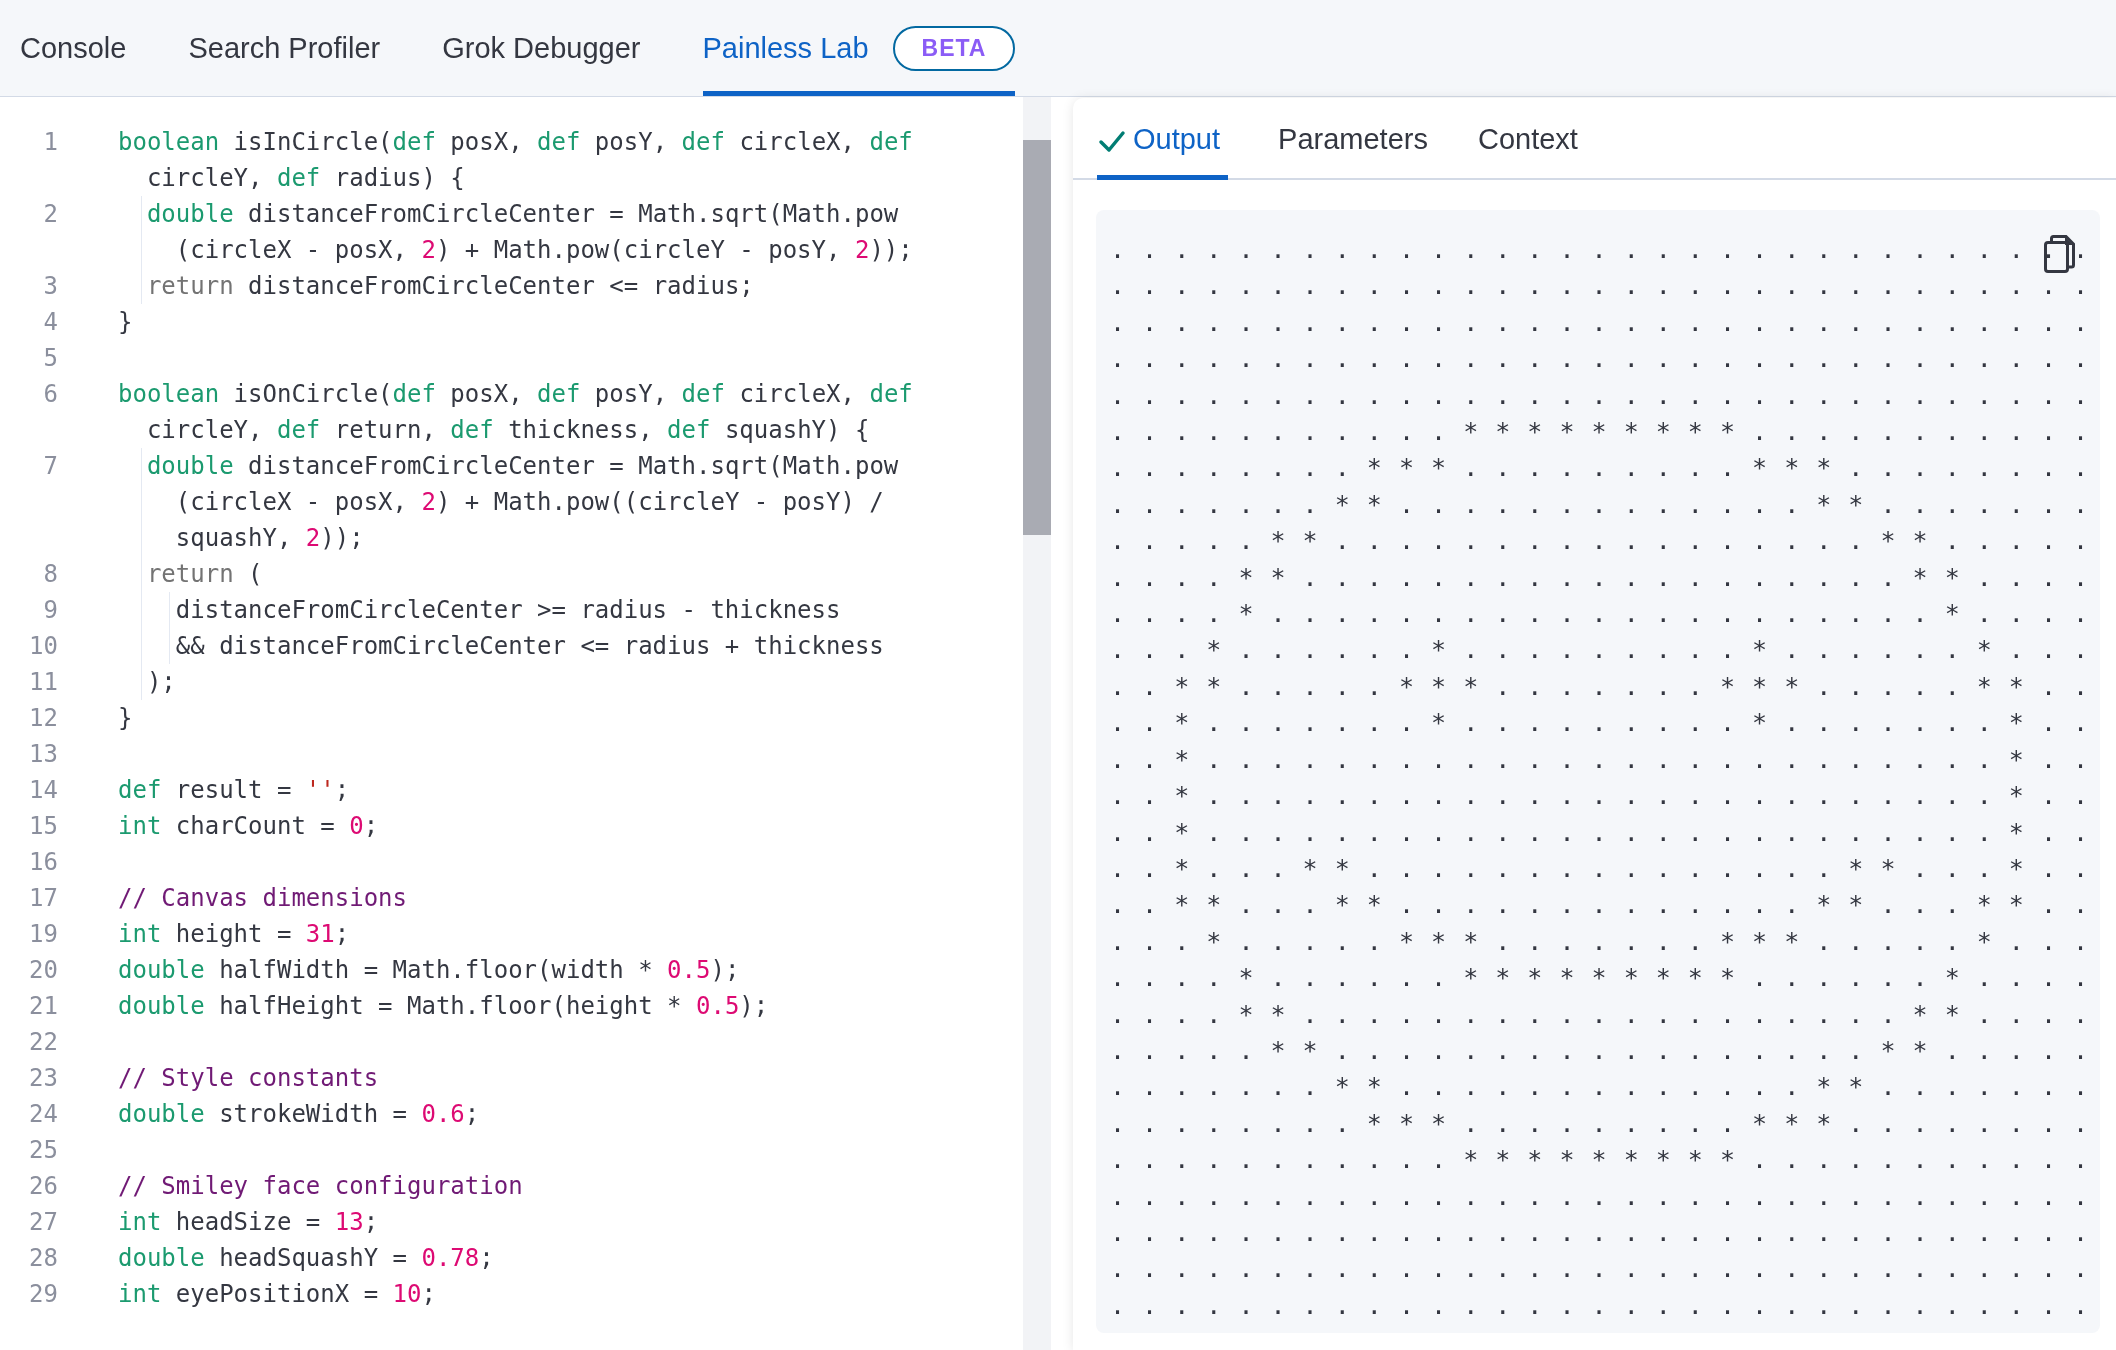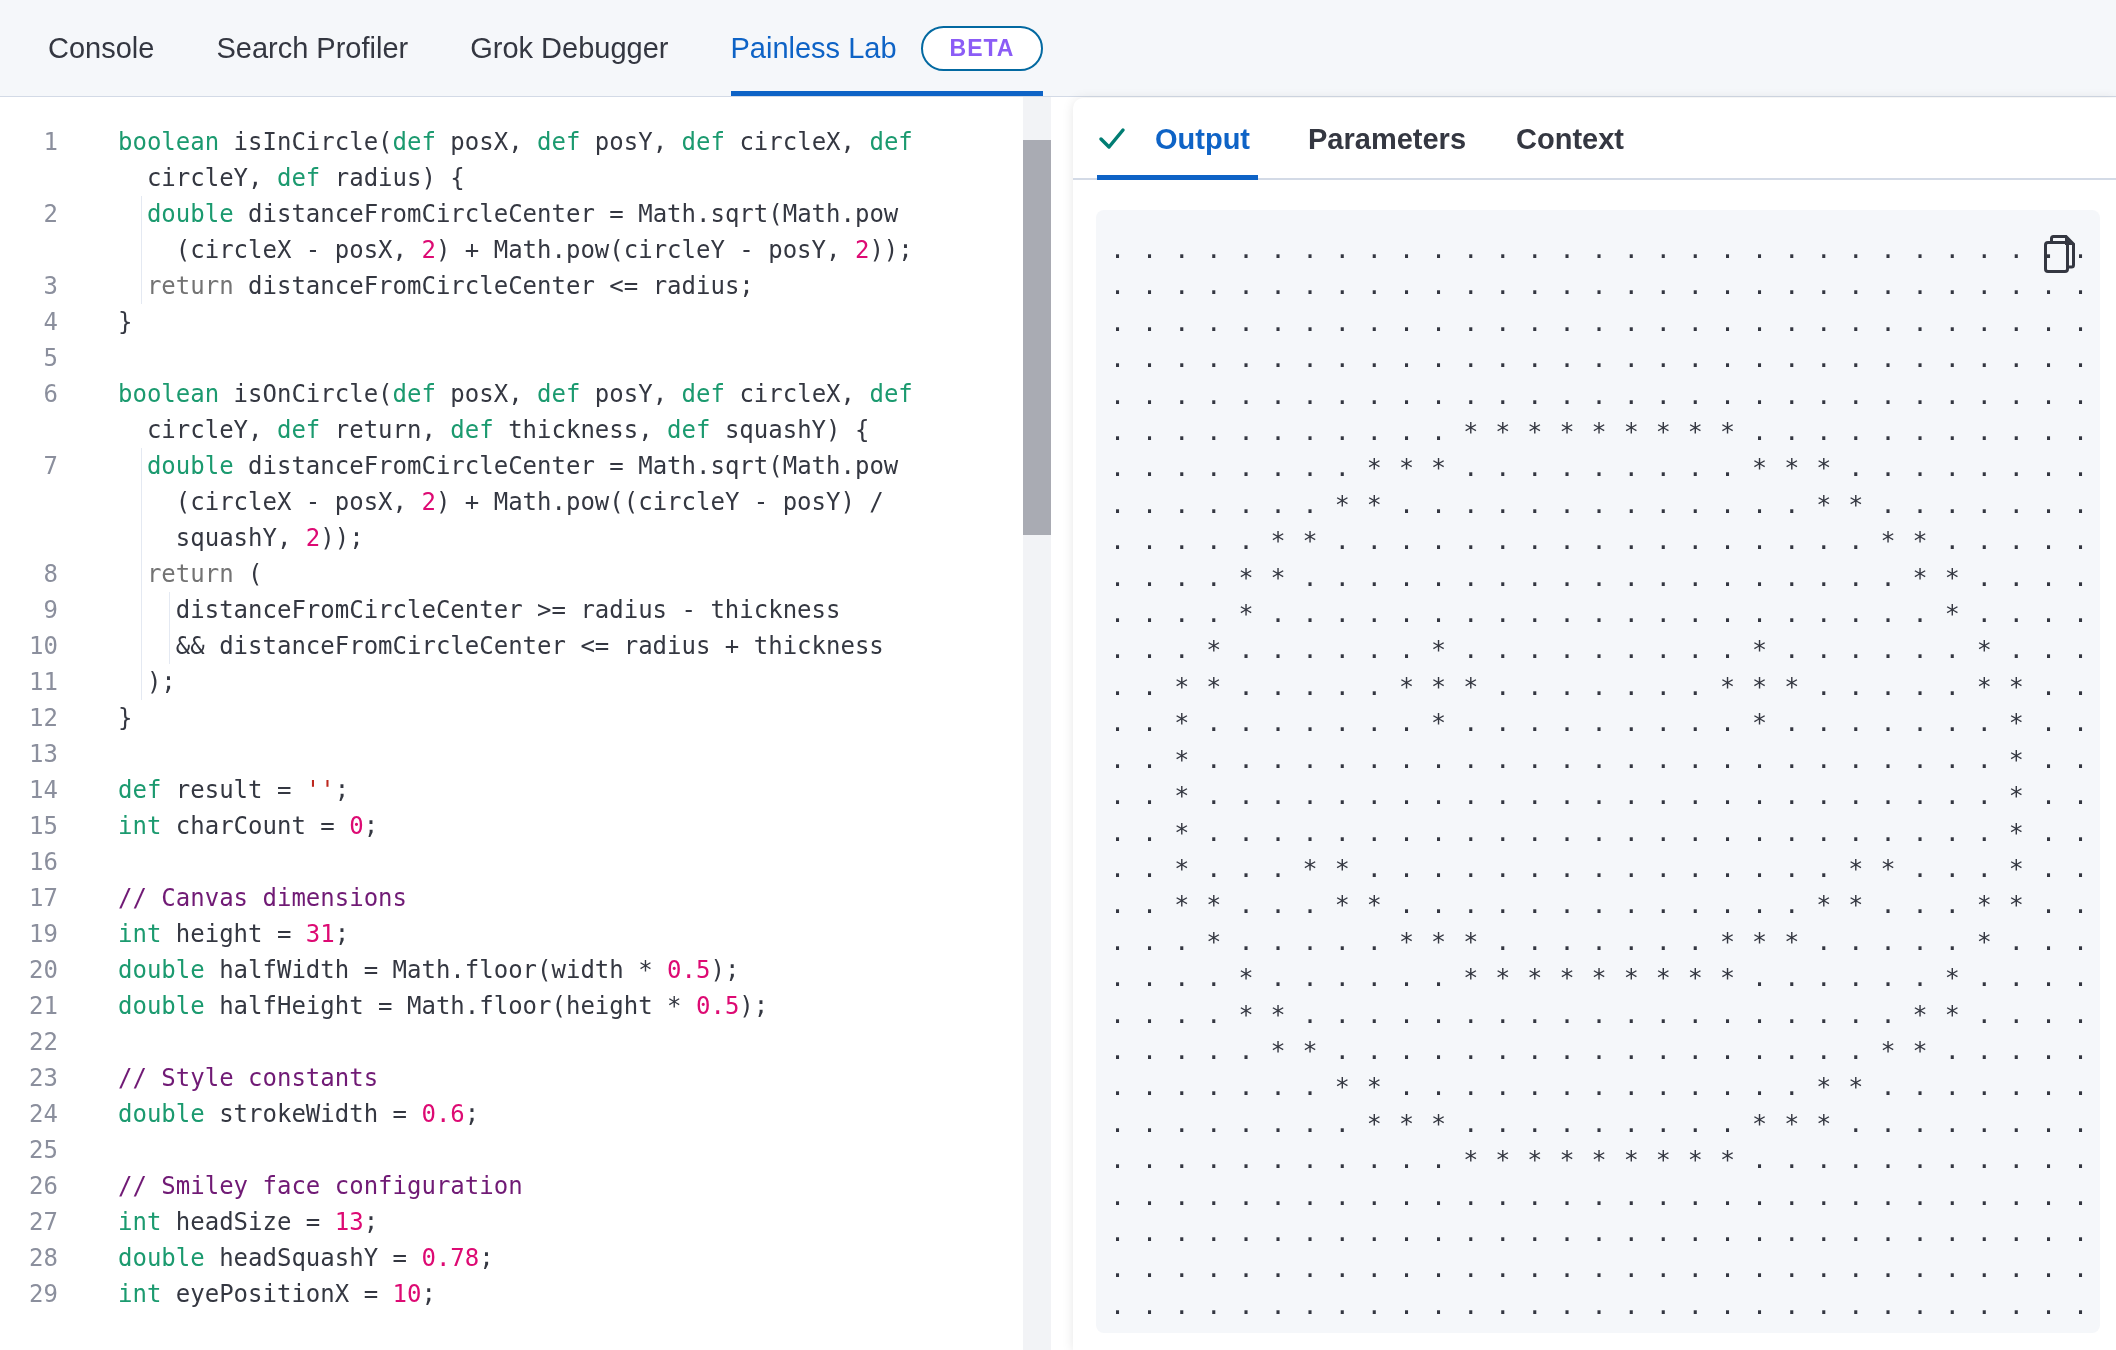--- a/index.html
+++ b/index.html
@@ -4,21 +4,21 @@
 <style>
   html,body{margin:0;padding:0;}
   body{
     width:2116px;height:1350px;overflow:hidden;background:#fff;
     font-family:"Liberation Sans",sans-serif;color:#343741;position:relative;
   }
   
   .topnav{
     position:absolute;left:0;top:0;width:2116px;height:97px;
     background:#f5f7fa;border-bottom:1px solid #d3dae6;
-    display:flex;align-items:stretch;padding-left:48px;box-sizing:border-box;gap:62px;
+    display:flex;align-items:stretch;padding-left:20px;box-sizing:border-box;gap:62px;
   }
   .nav-tab{
     display:flex;align-items:center;font-size:29px;font-weight:500;color:#343741;
     cursor:pointer;white-space:nowrap;
   }
   .nav-tab.active{color:#0e63c6;box-shadow:inset 0 -5px 0 #0e63c6;}
   .beta-badge{
     margin-left:24px;border:2px solid #0369a1;border-radius:999px;background:#fff;
     color:#8b5cf6;font-weight:700;font-size:23px;letter-spacing:1px;
     padding:9px 27px;line-height:1;
@@ -54,22 +54,22 @@
   .right-card{
     position:absolute;left:1073px;top:98px;width:1043px;height:1252px;
     background:#fff;border-radius:10px 0 0 0;
     box-shadow:0 1px 12px rgba(0,0,0,0.10);
   }
   .out-tabs{
     display:flex;align-items:flex-end;gap:50px;padding:0 0 0 24px;height:82px;
     border-bottom:2px solid #d3dae6;box-sizing:border-box;
   }
   .out-tab{
-    font-size:29px;font-weight:700;color:#343741;padding-bottom:22px;cursor:pointer;
-    display:flex;align-items:flex-start;gap:28px;white-space:nowrap;
+    font-size:29px;font-weight:400;color:#343741;padding-bottom:22px;cursor:pointer;
+    display:flex;align-items:flex-end;gap:6px;white-space:nowrap;
   }
   .out-tab.active{
     color:#0e63c6;border-bottom:5px solid #0e63c6;margin-bottom:-2px;padding-bottom:19px;
     padding-right:8px;
   }
   .check-icon{display:inline-block;width:30px;height:30px;}
   
   .out-box{
     position:absolute;left:23px;top:112px;width:1004px;height:1123px;
     background:#f5f7fa;border-radius:8px;box-sizing:border-box;

